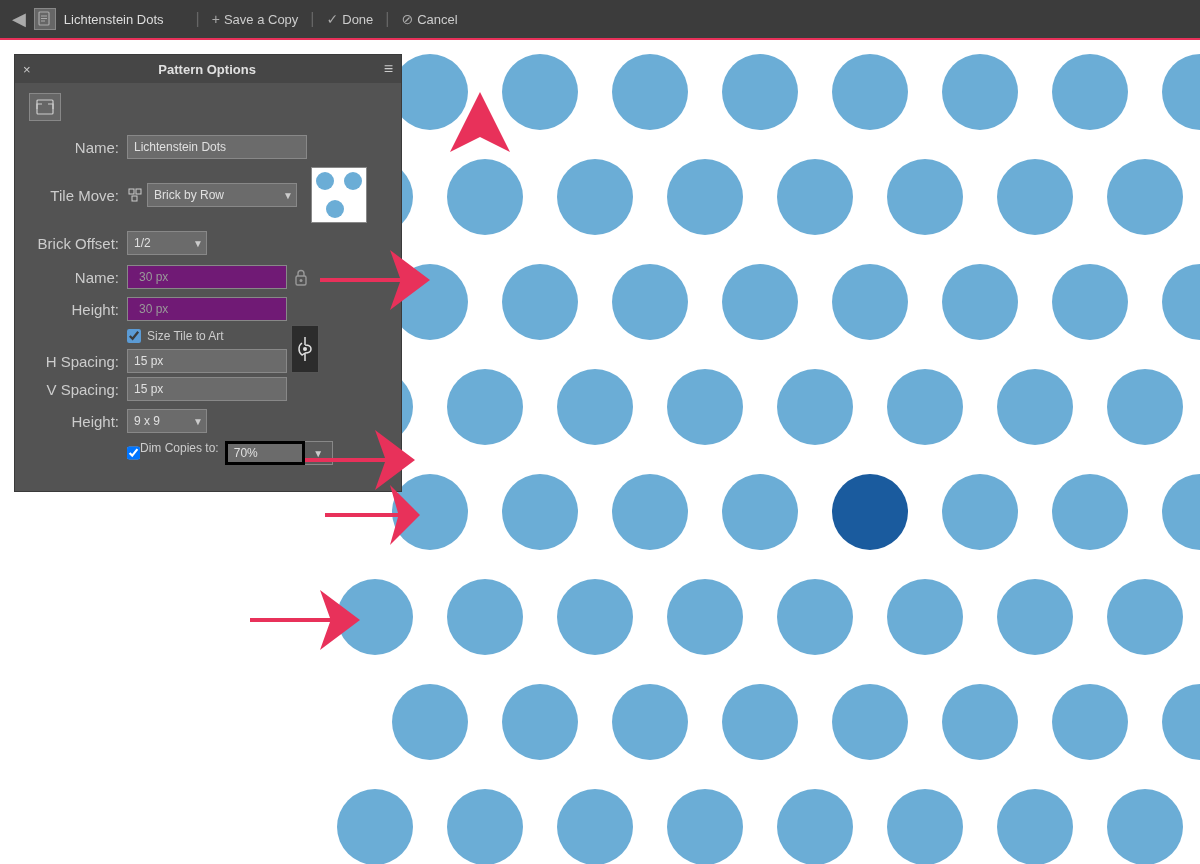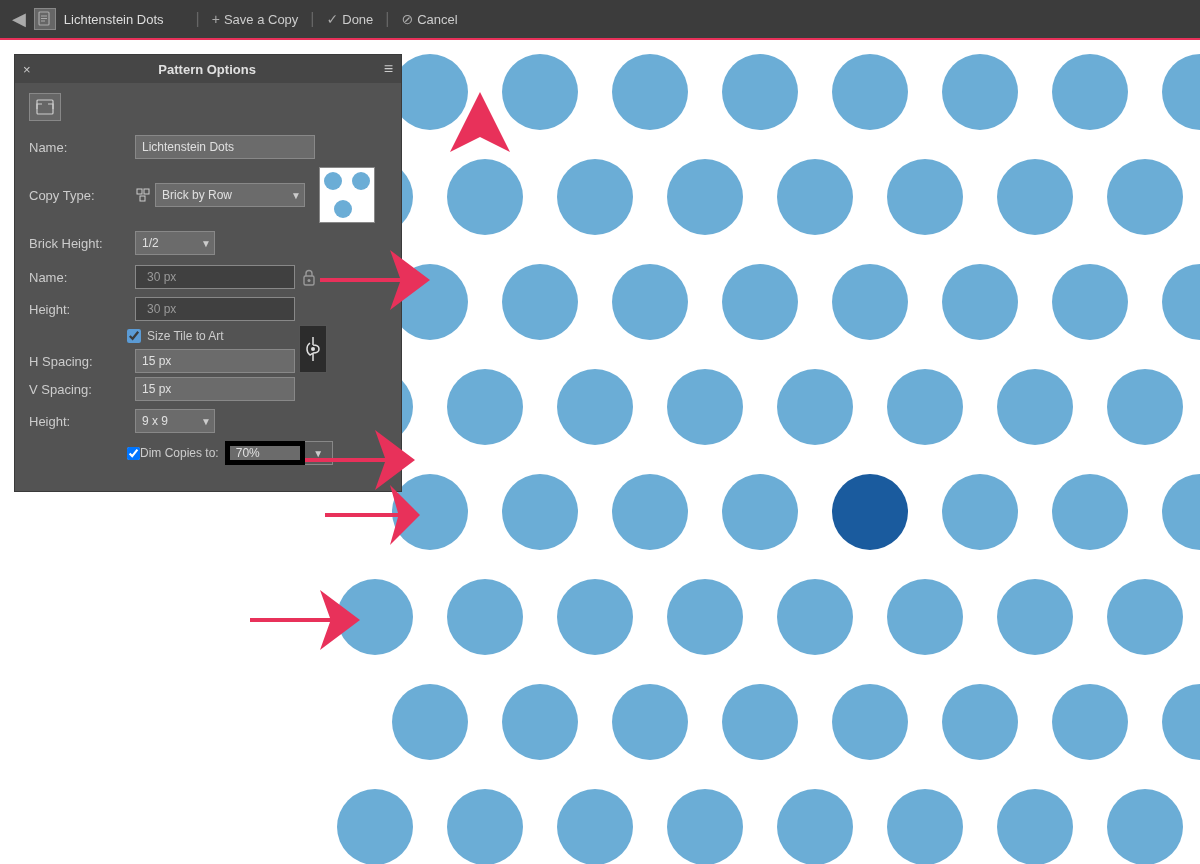--- a/index.html
+++ b/index.html
@@ -129,37 +129,37 @@
       font-size: 12px;
     }
 
     .form-row {
       display: flex;
       align-items: center;
       margin-bottom: 8px;
     }
     .form-label {
       color: #ccc;
-      font-size: 13px;
-      text-align: left;
+      font-size: 15px;
+      text-align: right;
       width: 90px;
-      margin-right: 16px;
+      margin-right: 8px;
       flex-shrink: 0;
     }
     .form-input {
       background: #6b6b6b;
       border: 1px solid #888;
       color: #e0e0e0;
       font-size: 12px;
       padding: 3px 6px;
       height: 24px;
       width: 180px;
     }
     .form-input.disabled {
-      background: #404040;
+      background: #701a75;
       color: #999;
       padding-left: 11px;
     }
 
     .tile-type-row {
       display: flex;
       align-items: center;
       margin-bottom: 8px;
     }
     .tile-type-select-wrap {
@@ -335,27 +335,26 @@
       padding: 3px 22px 3px 6px;
       height: 24px;
       appearance: none;
       -webkit-appearance: none;
       cursor: pointer;
       width: 80px;
     }
 
     .dim-row {
       display: flex;
-      align-items: center;
       margin-bottom: 12px;
       padding-left: 98px;
     }
     .dim-input {
       background: #6b6b6b;
-      border: 5px solid #000000;
+      border: 3px solid #000000;
       color: #e0e0e0;
       font-size: 12px;
       padding: 3px 6px;
       height: 24px;
       width: 80px;
       margin-left: 6px;
     }
     .dim-dropdown {
       width: 28px;
       height: 24px;
@@ -513,21 +512,21 @@
           </svg>
         </div>
       </div>
 
       <div class="form-row">
         <span class="form-label">Name:</span>
         <input type="text" class="form-input" value="Lichtenstein Dots" style="">
       </div>
 
       <div class="tile-type-row">
-        <span class="form-label">Copy Type:</span>
+        <span class="form-label">Tile Move:</span>
         <div style="display:flex; align-items:center; gap:6px;">
           <div class="tile-type-select-wrap">
             <span class="select-icon">
               <svg width="14" height="14" viewBox="0 0 14 14">
                 <rect x="1" y="1" width="5" height="5" stroke="#ccc" stroke-width="1" fill="none"></rect>
                 <rect x="8" y="1" width="5" height="5" stroke="#ccc" stroke-width="1" fill="none"></rect>
                 <rect x="4" y="8" width="5" height="5" stroke="#ccc" stroke-width="1" fill="none"></rect>
               </svg>
             </span>
             <select class="tile-type-select">
@@ -542,21 +541,21 @@
 
           <div class="tile-preview">
             <div class="tile-preview-dot" style="top:4px; left:4px;"></div>
             <div class="tile-preview-dot" style="top:4px; right:4px;"></div>
             <div class="tile-preview-dot" style="bottom:4px; left:14px;"></div>
           </div>
         </div>
       </div>
 
       <div class="brick-row">
-        <span class="form-label">Brick Height:</span>
+        <span class="form-label">Brick Offset:</span>
         <div class="brick-select-wrap">
           <select class="brick-select">
             <option>1/2</option>
             <option>1/3</option>
             <option>1/4</option>
             <option>1/5</option>
           </select>
           <span style="position:absolute;right:4px;top:50%;transform:translateY(-50%);pointer-events:none;color:#ccc;font-size:10px;">▼</span>
         </div>
       </div>

